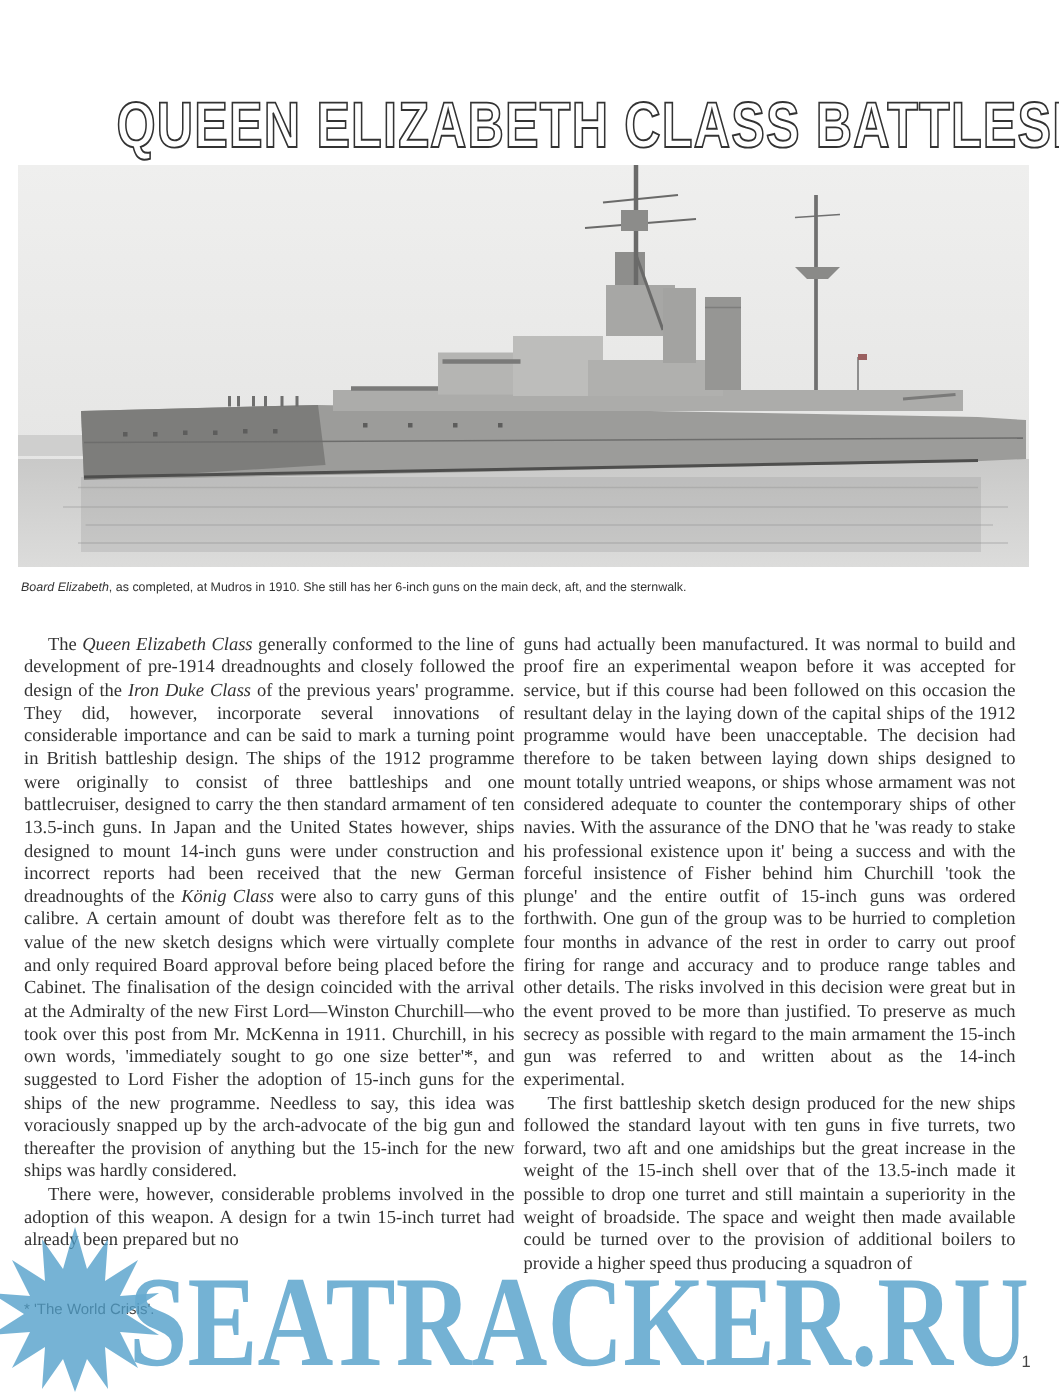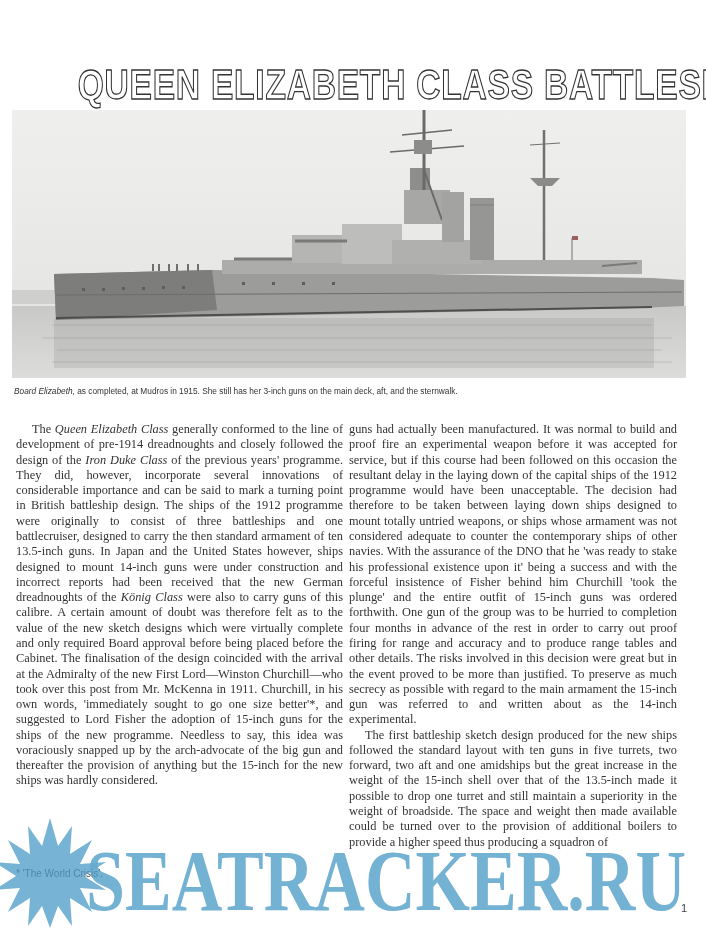--- a/index.html
+++ b/index.html
@@ -98,24 +98,25 @@
       <rect x="150" y="176" width="3" height="3"></rect>
         <rect x="170" y="176" width="3" height="3"></rect>
       <rect x="230" y="172" width="3" height="3"></rect>
         <rect x="260" y="172" width="3" height="3"></rect>
       <rect x="290" y="172" width="3" height="3"></rect>
         <rect x="320" y="172" width="3" height="3"></rect>
     </g>
   </svg>
 </div>
 
-<div class="caption"><i>Board Elizabeth</i><span>, as completed, at Mudros in 1915. She still has her 3-inch guns on the main deck, aft, and the sternwalk.</span></div>
+<div class="caption"><i>Board Elizabeth</i><span>, as completed, at Mudros in 1910. She still has her 6-inch guns on the main deck, aft, and the sternwalk.</span></div>
 
 <div class="col left">
   <p><span>The </span><i>Queen Elizabeth Class</i><span> generally conformed to the line of development of pre-1914 dreadnoughts and closely followed the design of the </span><i>Iron Duke Class</i><span> of the previous years' programme. They did, however, incorporate several innovations of considerable importance and can be said to mark a turning point in British battleship design. The ships of the 1912 programme were originally to consist of three battleships and one battlecruiser, designed to carry the then standard armament of ten 13.5-inch guns. In Japan and the United States however, ships designed to mount 14-inch guns were under construction and incorrect reports had been received that the new German dreadnoughts of the </span><i>König Class</i><span> were also to carry guns of this calibre. A certain amount of doubt was therefore felt as to the value of the new sketch designs which were virtually complete and only required Board approval before being placed before the Cabinet. The finalisation of the design coincided with the arrival at the Admiralty of the new First Lord—Winston Churchill—who took over this post from Mr. McKenna in 1911. Churchill, in his own words, 'immediately sought to go one size better'*, and suggested to Lord Fisher the adoption of 15-inch guns for the ships of the new programme. Needless to say, this idea was voraciously snapped up by the arch-advocate of the big gun and thereafter the provision of anything but the 15-inch for the new ships was hardly considered.</span></p>
+  <p>There were, however, considerable problems involved in the adoption of this weapon. A design for a twin 15-inch turret had already been prepared but no</p>
 </div>
 
 <div class="col right">
   <p class="noindent">guns had actually been manufactured. It was normal to build and proof fire an experimental weapon before it was accepted for service, but if this course had been followed on this occasion the resultant delay in the laying down of the capital ships of the 1912 programme would have been unacceptable. The decision had therefore to be taken between laying down ships designed to mount totally untried weapons, or ships whose armament was not considered adequate to counter the contemporary ships of other navies. With the assurance of the DNO that he 'was ready to stake his professional existence upon it' being a success and with the forceful insistence of Fisher behind him Churchill 'took the plunge' and the entire outfit of 15-inch guns was ordered forthwith. One gun of the group was to be hurried to completion four months in advance of the rest in order to carry out proof firing for range and accuracy and to produce range tables and other details. The risks involved in this decision were great but in the event proved to be more than justified. To preserve as much secrecy as possible with regard to the main armament the 15-inch gun was referred to and written about as the 14-inch experimental.</p>
   <p>The first battleship sketch design produced for the new ships followed the standard layout with ten guns in five turrets, two forward, two aft and one amidships but the great increase in the weight of the 15-inch shell over that of the 13.5-inch made it possible to drop one turret and still maintain a superiority in the weight of broadside. The space and weight then made available could be turned over to the provision of additional boilers to provide a higher speed thus producing a squadron of</p>
 </div>
 
 <div class="footnote">* 'The World Crisis'.</div>
 
 <svg class="watermark" viewBox="0 0 706 110" xmlns="http://www.w3.org/2000/svg">

